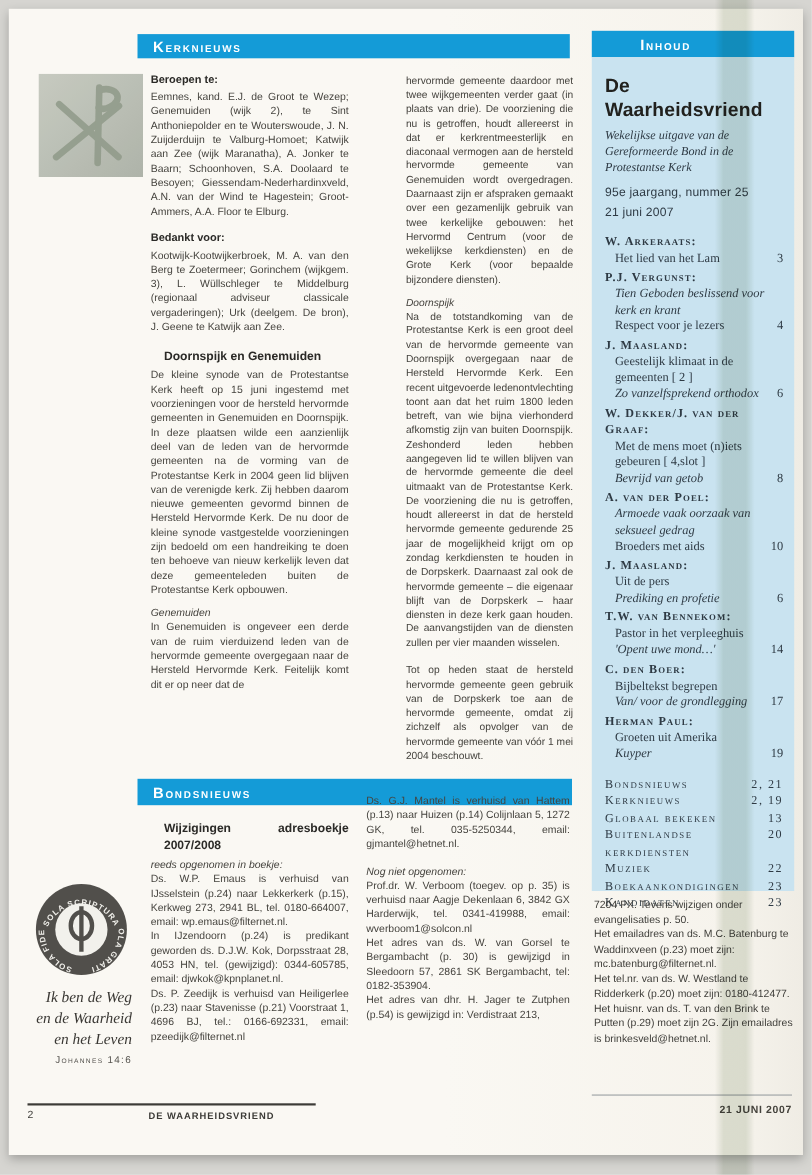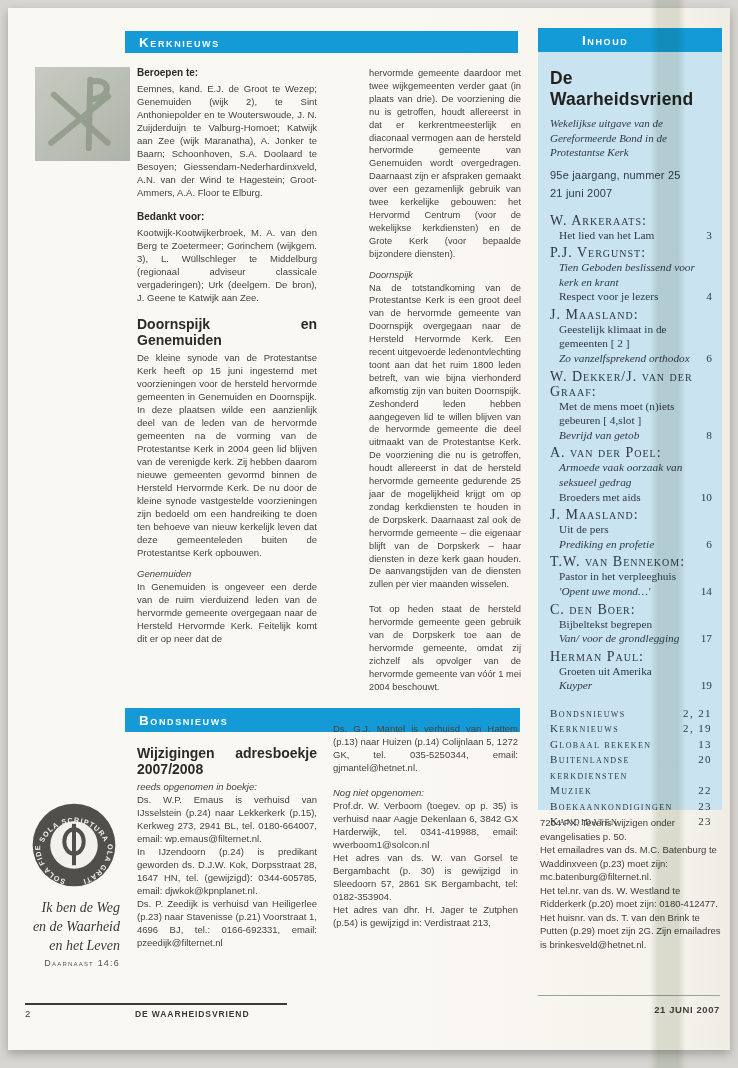--- a/index.html
+++ b/index.html
@@ -36,21 +36,21 @@
     font-size:13.5px;display:flex;align-items:center;padding-left:14px;
     box-sizing:border-box;
   }
   .bar-kerk{left:125px;top:31px;width:393px;height:22px;}
   .bar-bonds{left:125px;top:708px;width:395px;height:24px;}
   .bar-inhoud{left:538px;top:28px;width:184px;height:24px;padding-left:44px;}
   
   .col{font-size:9.5px;line-height:13px;text-align:justify;}
   .col p{margin:0;overflow-wrap:anywhere;}
   .h-small{font-size:10px;font-weight:bold;color:var(--ink-dark);margin:0 0 2px 0;line-height:15px;}
-  .h-big{font-size:14px;font-weight:bold;color:var(--ink-dark);margin:0 0 3px 0;line-height:16px;}
+  .h-big{font-size:11px;font-weight:bold;color:var(--ink-dark);margin:0 0 3px 12px;line-height:16px;}
   .it{font-style:italic;}
   .lead-it{font-style:italic;margin:0;}
   .sp-top10{margin-top:10px !important;}
   .sp-top12{margin-top:12px !important;}
   .sp-top8{margin-top:8px !important;}
   .kcol1{left:137px;top:65px;width:180px;}
   .kcol2{left:333px;top:67px;width:152px;font-size:9.3px;line-height:12.9px;margin-left:36px;}
   .bcol1{left:137px;top:745px;width:180px;}
   .bcol2{left:333px;top:722px;width:185px;}
   
@@ -60,21 +60,21 @@
     left:538px;top:52px;width:184px;height:758px;
     background:var(--panel-blue);box-sizing:border-box;
     padding:16px 10px 0 12px;color:var(--toc-ink);
   }
   .mag-title{font-size:17.5px;font-weight:bold;color:#21211e;letter-spacing:.2px;margin:0 0 6px 0;}
   .mag-sub{font-family:"Liberation Serif",serif;font-style:italic;font-size:11px;line-height:14.5px;margin:0 0 9px 0;}
   .mag-ed{font-size:11px;margin:0 0 6px 0;letter-spacing:.2px;}
   .mag-date{font-size:11px;margin:0 0 14px 0;letter-spacing:.2px;}
   .toc{font-family:"Liberation Serif",serif;}
   .toc-entry{margin-bottom:3px;}
-  .toc-author{font-variant:small-caps;font-size:14px;letter-spacing:1px;line-height:15px;}
+  .toc-author{font-variant:small-caps;font-size:11px;letter-spacing:1px;line-height:15px;font-weight:bold;}
   .toc-row{display:flex;padding-left:9px;line-height:14.6px;font-size:11.3px;}
   .toc-text{flex:1;}
   .toc-page{margin-left:4px;}
   .cats{font-family:"Liberation Serif",serif;margin-top:13px;}
   .cat-row{display:flex;font-variant:small-caps;font-size:11px;letter-spacing:1.4px;line-height:15.5px;}
   .cat-label{flex:1;}
   
   .corrections{left:540px;top:816px;width:182px;font-size:9.5px;line-height:13.5px;color:#3f3e3a;}
   .corrections p{margin:0;overflow-wrap:anywhere;}
   
@@ -140,21 +140,21 @@
   <p class="lead-it sp-top8">Doornspijk</p>
   <p>Na de totstandkoming van de Protestantse Kerk is een groot deel van de hervormde gemeente van Doornspijk overgegaan naar de Hersteld Hervormde Kerk. Een recent uitgevoerde ledenontvlechting toont aan dat het ruim 1800 leden betreft, van wie bijna vierhonderd afkomstig zijn van buiten Doornspijk. Zeshonderd leden hebben aangegeven lid te willen blijven van de hervormde gemeente die deel uitmaakt van de Protestantse Kerk. De voorziening die nu is getroffen, houdt allereerst in dat de hersteld hervormde gemeente gedurende 25 jaar de mogelijkheid krijgt om op zondag kerkdiensten te houden in de Dorpskerk. Daarnaast zal ook de hervormde gemeente – die eigenaar blijft van de Dorpskerk – haar diensten in deze kerk gaan houden. De aanvangstijden van de diensten zullen per vier maanden wisselen.</p>
   <p class="sp-top12">Tot op heden staat de hersteld hervormde gemeente geen gebruik van de Dorpskerk toe aan de hervormde gemeente, omdat zij zichzelf als opvolger van de hervormde gemeente van vóór 1 mei 2004 beschouwt.</p>
 </div>
 
 <div class="abs col bcol1">
   <h3 class="h-big">Wijzigingen adresboekje 2007/2008</h3>
   <p class="lead-it">reeds opgenomen in boekje:</p>
   <div id="bonds-col1">
       <p>Ds. W.P. Emaus is verhuisd van IJsselstein (p.24) naar Lekkerkerk (p.15), Kerkweg 273, 2941 BL, tel. 0180-664007, email: wp.emaus@filternet.nl.</p>
-      <p>In IJzendoorn (p.24) is predikant geworden ds. D.J.W. Kok, Dorpsstraat 28, 1647 HN, tel. (gewijzigd): 0344-605785, email: djwkok@kpnplanet.nl.</p>
+      <p>In IJzendoorn (p.24) is predikant geworden ds. D.J.W. Kok, Dorpsstraat 28, 4053 HN, tel. (gewijzigd): 0344-605785, email: djwkok@kpnplanet.nl.</p>
       <p>Ds. P. Zeedijk is verhuisd van Heiligerlee (p.23) naar Stavenisse (p.21) Voorstraat 1, 4696 BJ, tel.: 0166-692331, email: pzeedijk@filternet.nl</p>
     </div>
 </div>
 
 <div class="abs col bcol2">
   <p>Ds. G.J. Mantel is verhuisd van Hattem (p.13) naar Huizen (p.14) Colijnlaan 5, 1272 GK, tel. 035-5250344, email: gjmantel@hetnet.nl.</p>
   <p class="lead-it sp-top12">Nog niet opgenomen:</p>
   <div id="bonds-col2">
       <p>Prof.dr. W. Verboom (toegev. op p. 35) is verhuisd naar Aagje Dekenlaan 6, 3842 GX Harderwijk, tel. 0341-419988, email: wverboom1@solcon.nl</p>
       <p>Het adres van ds. W. van Gorsel te Bergambacht (p. 30) is gewijzigd in Sleedoorn 57, 2861 SK Bergambacht, tel: 0182-353904.</p>
@@ -312,21 +312,21 @@
     <ellipse cx="50" cy="46" rx="11" ry="14"></ellipse>
     <line x1="50" y1="26" x2="50" y2="73"></line>
   </g>
 </svg>
 
 <div class="abs quote" id="quote">
     <div>Ik ben de Weg</div>
     <div>en de Waarheid</div>
     <div>en het Leven</div>
   </div>
-<div class="abs quote-ref">Daarnaast 14:6</div>
+<div class="abs quote-ref">Johannes 14:6</div>
 
 <div class="abs rule-left"></div>
 <div class="abs rule-right"></div>
 <div class="abs pageno">2</div>
 <div class="abs foot-title">DE WAARHEIDSVRIEND</div>
 <div class="abs foot-date">21 JUNI 2007</div>
 
 <div class="abs artifact"></div>
 
 </body></html>

